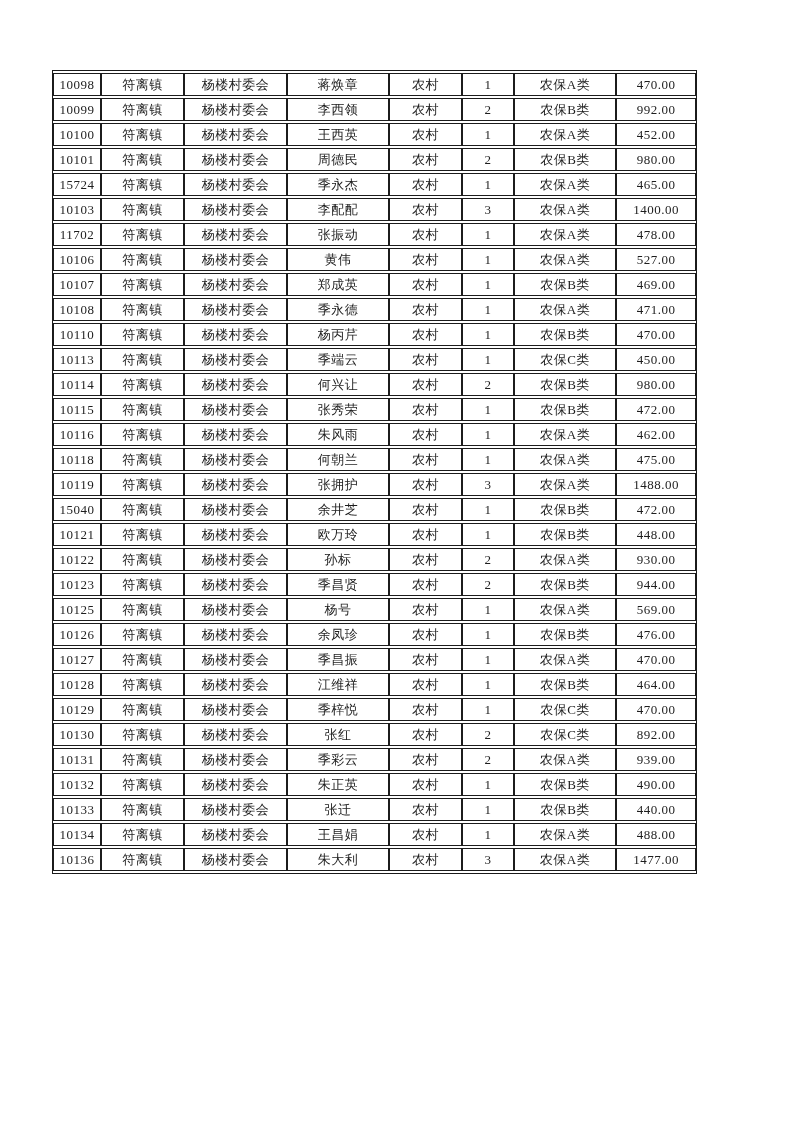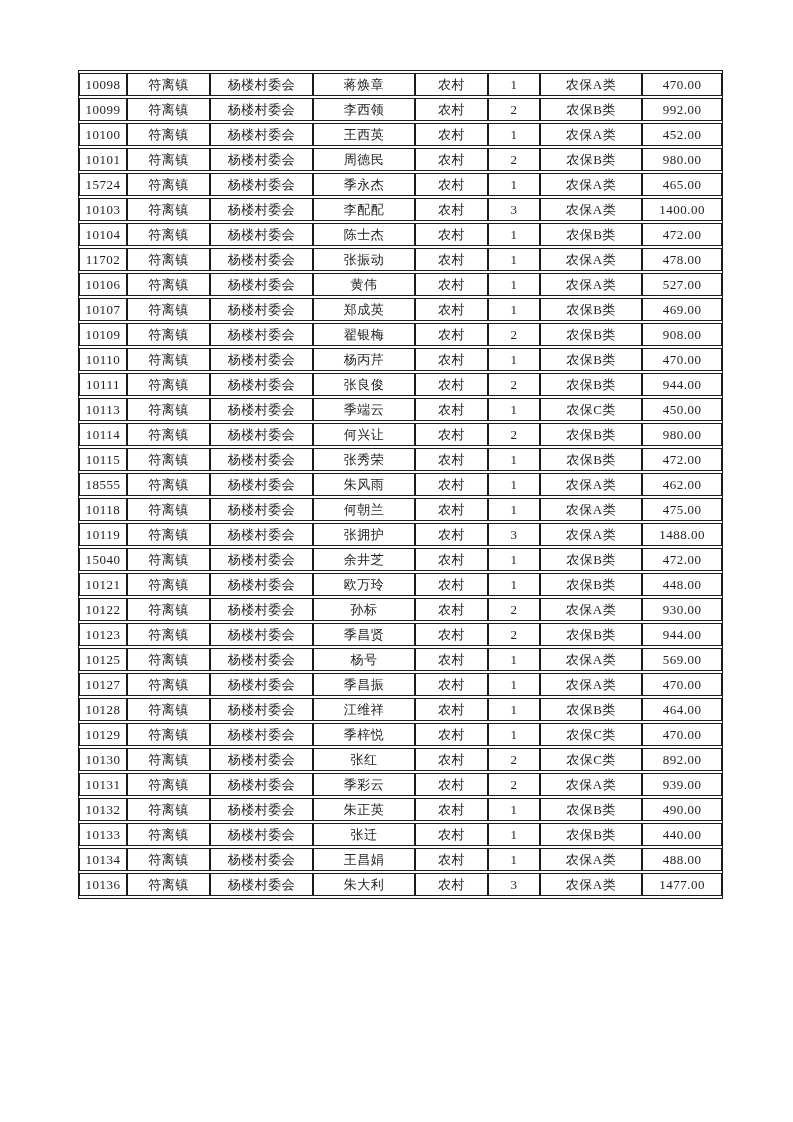--- a/index.html
+++ b/index.html
@@ -9,21 +9,21 @@
   }
   body {
     width: 793px;
     height: 1122px;
     position: relative;
     overflow: hidden;
     font-family: "Liberation Serif", "DejaVu Serif", serif;
   }
   .sheet {
     position: absolute;
-    left: 78px;
+    left: 52px;
     top: 70px;
   }
   .grid-wrap {
     border: 1px solid #1a1a1a;
     display: inline-block;
   }
   table.roster {
     border-collapse: separate;
     border-spacing: 0 2px;
     table-layout: fixed;
@@ -122,30 +122,20 @@
             <td>10103</td>
             <td>符离镇</td>
             <td>杨楼村委会</td>
             <td>李配配</td>
             <td>农村</td>
             <td>3</td>
             <td>农保A类</td>
             <td>1400.00</td>
           </tr>
           <tr>
-            <td>10104</td>
-            <td>符离镇</td>
-            <td>杨楼村委会</td>
-            <td>陈士杰</td>
-            <td>农村</td>
-            <td>1</td>
-            <td>农保B类</td>
-            <td>472.00</td>
-          </tr>
-          <tr>
             <td>11702</td>
             <td>符离镇</td>
             <td>杨楼村委会</td>
             <td>张振动</td>
             <td>农村</td>
             <td>1</td>
             <td>农保A类</td>
             <td>478.00</td>
           </tr>
           <tr>
@@ -162,48 +152,38 @@
             <td>10107</td>
             <td>符离镇</td>
             <td>杨楼村委会</td>
             <td>郑成英</td>
             <td>农村</td>
             <td>1</td>
             <td>农保B类</td>
             <td>469.00</td>
           </tr>
           <tr>
-            <td>10109</td>
-            <td>符离镇</td>
-            <td>杨楼村委会</td>
-            <td>翟银梅</td>
-            <td>农村</td>
-            <td>2</td>
-            <td>农保B类</td>
-            <td>908.00</td>
+            <td>10108</td>
+            <td>符离镇</td>
+            <td>杨楼村委会</td>
+            <td>季永德</td>
+            <td>农村</td>
+            <td>1</td>
+            <td>农保A类</td>
+            <td>471.00</td>
           </tr>
           <tr>
             <td>10110</td>
             <td>符离镇</td>
             <td>杨楼村委会</td>
             <td>杨丙芹</td>
             <td>农村</td>
             <td>1</td>
             <td>农保B类</td>
             <td>470.00</td>
-          </tr>
-          <tr>
-            <td>10111</td>
-            <td>符离镇</td>
-            <td>杨楼村委会</td>
-            <td>张良俊</td>
-            <td>农村</td>
-            <td>2</td>
-            <td>农保B类</td>
-            <td>944.00</td>
           </tr>
           <tr>
             <td>10113</td>
             <td>符离镇</td>
             <td>杨楼村委会</td>
             <td>季端云</td>
             <td>农村</td>
             <td>1</td>
             <td>农保C类</td>
             <td>450.00</td>
@@ -222,21 +202,21 @@
             <td>10115</td>
             <td>符离镇</td>
             <td>杨楼村委会</td>
             <td>张秀荣</td>
             <td>农村</td>
             <td>1</td>
             <td>农保B类</td>
             <td>472.00</td>
           </tr>
           <tr>
-            <td>18555</td>
+            <td>10116</td>
             <td>符离镇</td>
             <td>杨楼村委会</td>
             <td>朱风雨</td>
             <td>农村</td>
             <td>1</td>
             <td>农保A类</td>
             <td>462.00</td>
           </tr>
           <tr>
             <td>10118</td>
@@ -300,20 +280,30 @@
           </tr>
           <tr>
             <td>10125</td>
             <td>符离镇</td>
             <td>杨楼村委会</td>
             <td>杨号</td>
             <td>农村</td>
             <td>1</td>
             <td>农保A类</td>
             <td>569.00</td>
+          </tr>
+          <tr>
+            <td>10126</td>
+            <td>符离镇</td>
+            <td>杨楼村委会</td>
+            <td>余凤珍</td>
+            <td>农村</td>
+            <td>1</td>
+            <td>农保B类</td>
+            <td>476.00</td>
           </tr>
           <tr>
             <td>10127</td>
             <td>符离镇</td>
             <td>杨楼村委会</td>
             <td>季昌振</td>
             <td>农村</td>
             <td>1</td>
             <td>农保A类</td>
             <td>470.00</td>

